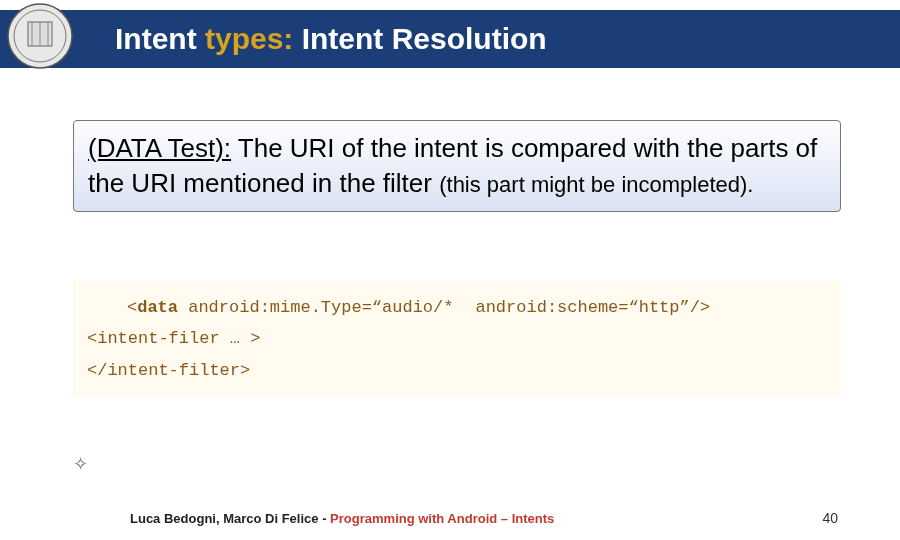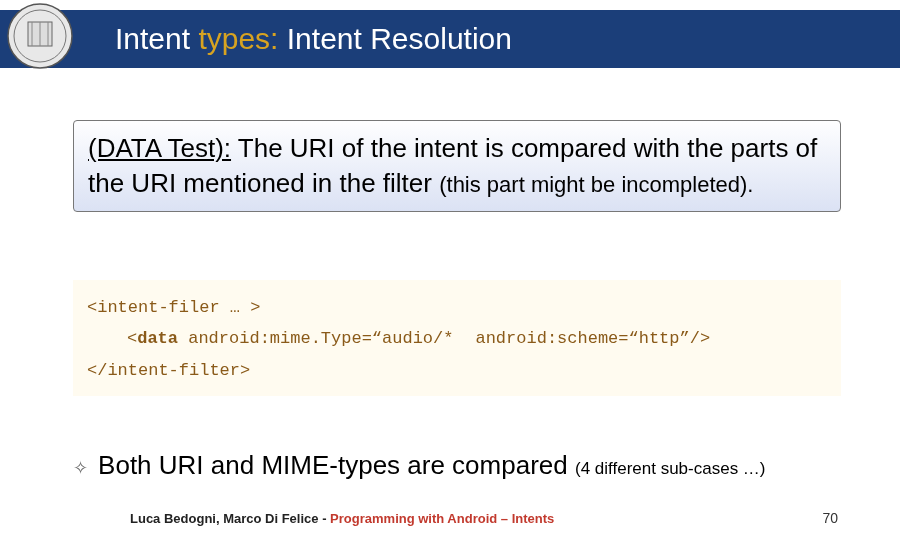--- a/index.html
+++ b/index.html
@@ -21,21 +21,21 @@
   .logo {
     position: absolute;
     left: 6px; top: 2px;
     width: 68px; height: 68px;
     z-index: 10;
   }
   .title {
     margin-left: 115px;
     font-family: Verdana, Arial, sans-serif;
     font-size: 30px;
-    font-weight: normal;
+    font-weight: bold;
     color: #fff;
   }
   .title .accent { color: #d7a321; }
   .box {
     position: absolute;
     left: 73px; top: 120px;
     width: 768px;
     border: 1px solid #777;
     border-radius: 4px;
     padding: 10px 14px 10px 14px;
@@ -115,30 +115,27 @@
   </div>
 </div>
 
 <div class="box">
   <div class="heading">
     <span class="underlined">(DATA Test):</span><span> The URI of the intent is compared with the parts of the URI mentioned in the filter </span><span class="tail">(this part might be incompleted).</span>
   </div>
 </div>
 
 <div class="code">
+  <div><span class="indent"></span>&lt;<span class="bold">data</span><span> android:mime.Type=“audio/*</span><span class="gap"></span><span>android:scheme=“http”/&gt;</span></div>
   <div>&lt;<span class="kw">intent-filer</span><span> … &gt;</span></div>
-  <div><span class="indent"></span>&lt;<span class="bold">data</span><span> android:mime.Type=“audio/*</span><span class="gap"></span><span>android:scheme=“http”/&gt;</span></div>
   <div><span>&lt;/intent-filter&gt;</span></div>
 </div>
 
 <div class="bullet-row">
   <span class="diamond">✧</span>
-  <span>
-    <span>Both URI and MIME-types are compared </span><span class="tail">(4 different sub-cases …)</span>
-  </span>
 </div>
 
 <div class="footer">
   <span>
     <span class="authors">Luca Bedogni, Marco Di Felice</span><span class="dash"> - </span><span class="topic">Programming with Android – Intents</span>
   </span>
-  <span class="page">70</span>
+  <span class="page">40</span>
 </div>
 
 </body></html>

